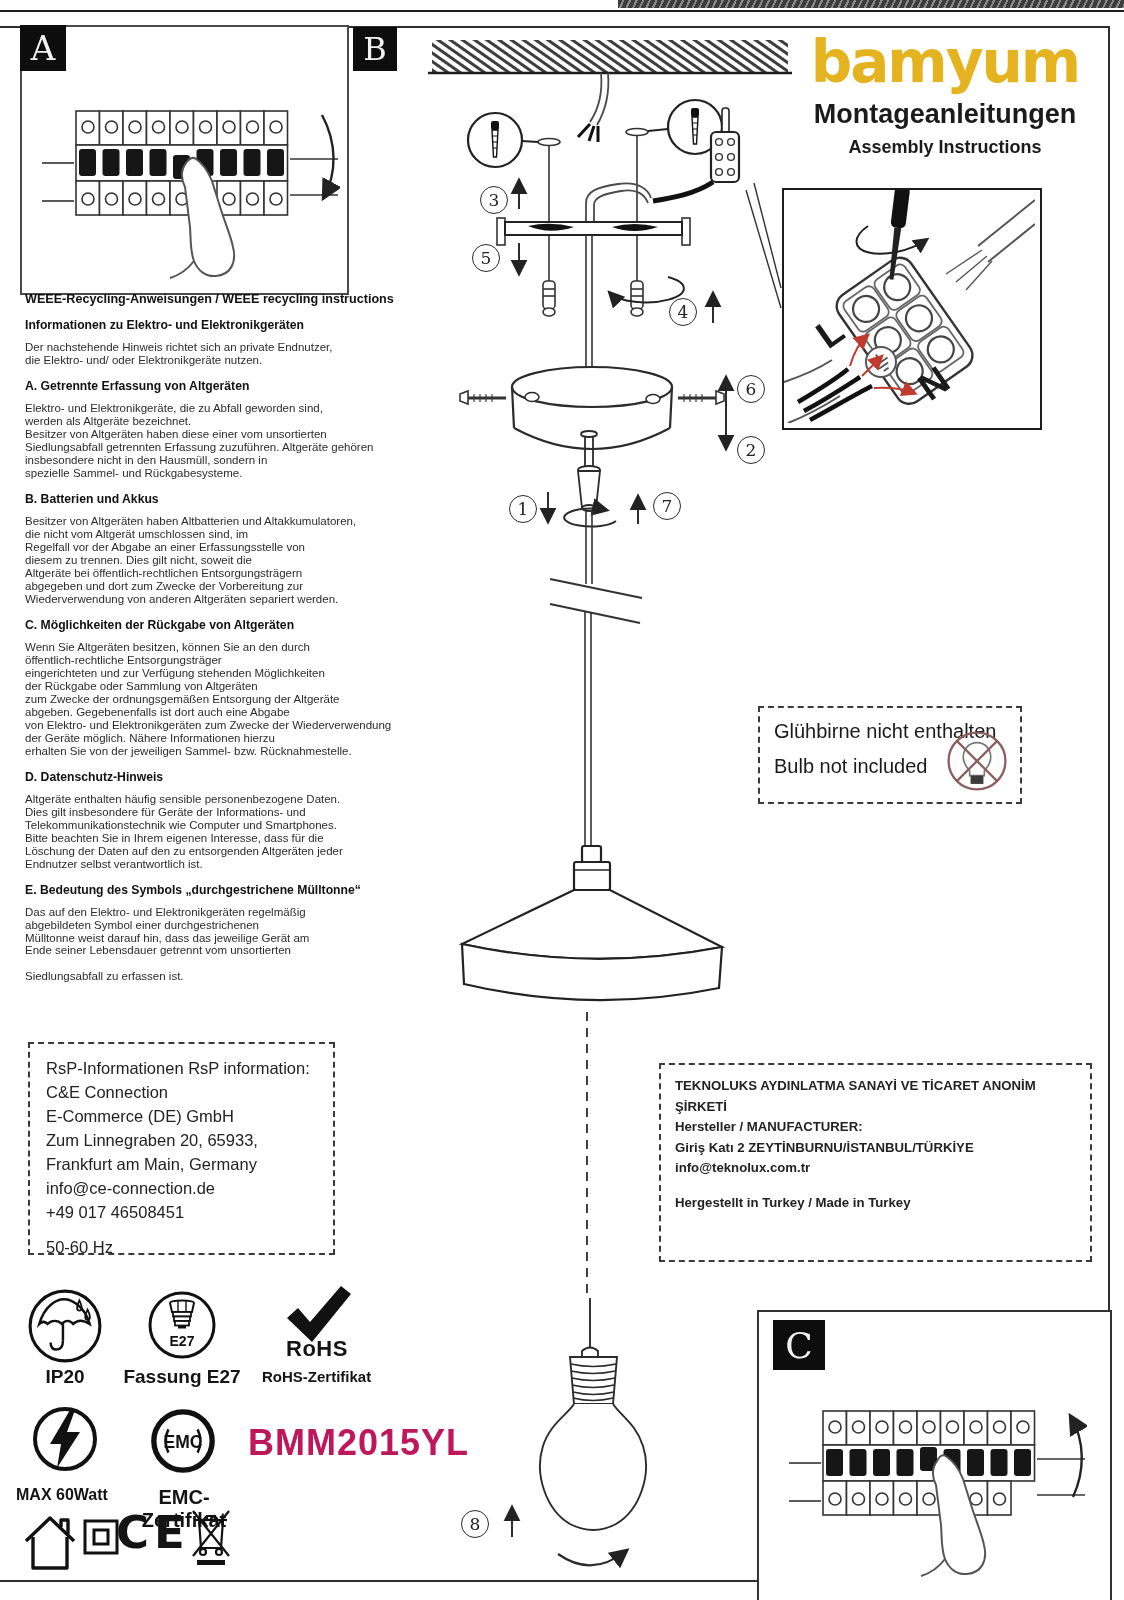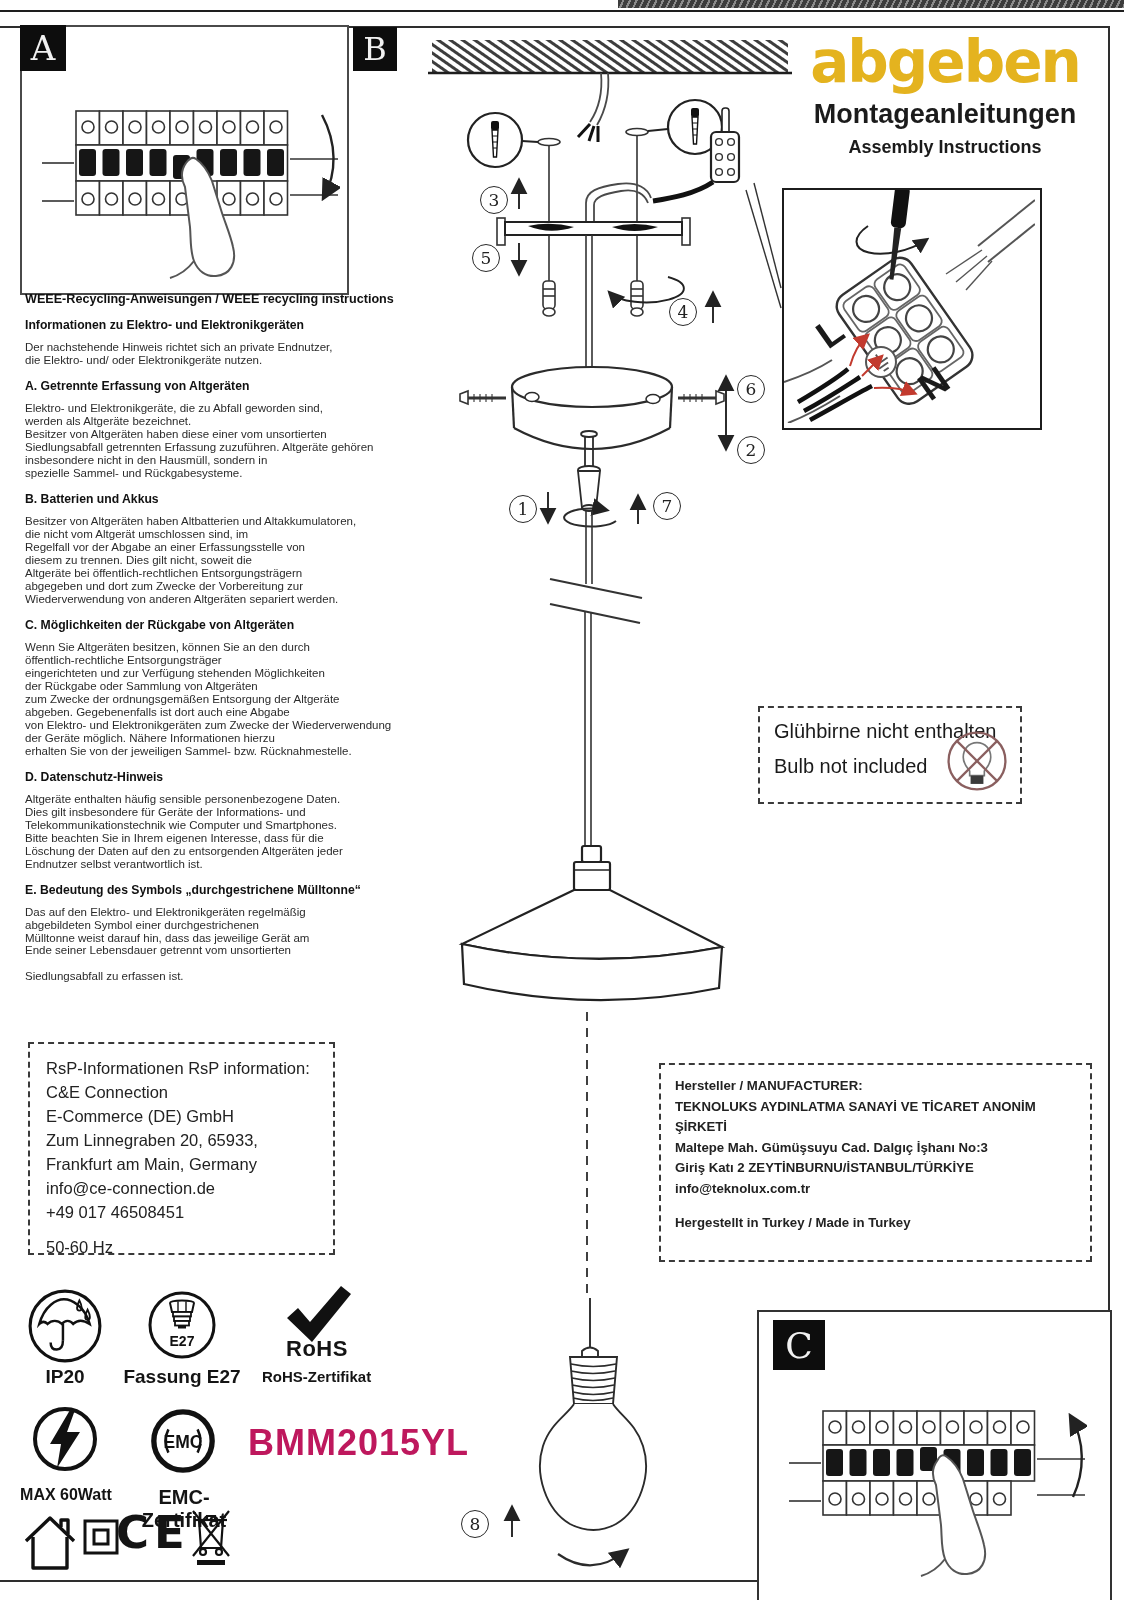--- a/index.html
+++ b/index.html
@@ -319,21 +319,21 @@
       <path d="M154,186 C148,194 140,200 130,203" fill="none" stroke="#555" stroke-width="2"></path>
       <path d="M282,40 C297,68 297,98 284,122" fill="none" stroke="#222" stroke-width="2.4" marker-end="url(#ah)"></path>
     </svg>
   </div>
 
   <div class="abs seclabel" style="left:353px;top:27px;width:44px;height:44px;font-size:32px;">
       <span>B</span>
     </div>
 
   <div class="abs brand">
-    <div class="logo">abgeben</div>
+    <div class="logo">bamyum</div>
     <div class="sub1">Montageanleitungen</div>
     <div class="sub2">Assembly Instructions</div>
   </div>
 
   <div class="abs" style="left:782px;top:188px;width:256px;height:238px;border:2.5px solid #1c1c1c;background:#fff;">
     <svg width="251" height="233" viewBox="0 0 251 233">
       <defs>
         <marker id="ahr" markerWidth="8" markerHeight="8" refX="6" refY="4" orient="auto">
           <path d="M0,0 L8,4 L0,8 Z" fill="#C23A2E"></path>
         </marker>
@@ -465,23 +465,22 @@
     <div>C&amp;E Connection</div>
     <div>E-Commerce (DE) GmbH</div>
     <div>Zum Linnegraben 20, 65933,</div>
     <div>Frankfurt am Main, Germany</div>
     <div>info@ce-connection.de</div>
     <div>+49 017 46508451</div>
     <div class="gap">50-60 Hz</div>
   </div>
 
   <div class="abs dashed mfg">
+    <div>TEKNOLUKS AYDINLATMA SANAYİ VE TİCARET ANONİM ŞİRKETİ</div>
     <div>Hersteller / MANUFACTURER:</div>
-    <div>TEKNOLUKS AYDINLATMA SANAYİ VE TİCARET ANONİM ŞİRKETİ</div>
-    <div>Maltepe Mah. Gümüşsuyu Cad. Dalgıç İşhanı No:3</div>
     <div>Giriş Katı 2 ZEYTİNBURNU/İSTANBUL/TÜRKİYE</div>
     <div>info@teknolux.com.tr</div>
     <div class="made">Hergestellt in Turkey / Made in Turkey</div>
   </div>
 
   <svg class="abs" style="left:26px;top:1287px;" width="78" height="78" viewBox="0 0 76 76">
     <circle cx="38" cy="38" r="34" fill="none" stroke="#111" stroke-width="3"></circle>
     <path d="M13,36 C18,18 30,12 37,12 C44,12 57,18 62,36 C56,32 50,32 46,36 C43,32 38,32 35,36 C31,32 25,32 21,36 C18,33 15,34 13,36 Z" fill="#fff" stroke="#111" stroke-width="2.4"></path>
     <line x1="36" y1="36" x2="36" y2="52" stroke="#111" stroke-width="2.4"></line>
     <path d="M36,52 Q36,61 30,61 Q24,61 24,54" fill="none" stroke="#111" stroke-width="2.4"></path>
@@ -506,21 +505,21 @@
   <svg class="abs" style="left:283px;top:1284px;" width="72" height="62" viewBox="0 0 72 62">
     <path d="M4,34 L15,24 L27,38 L58,2 L68,10 L29,58 Z" fill="#111"></path>
   </svg>
   <div class="abs certlabel" style="left:286px;top:1336px;font-size:22px;letter-spacing:0.5px;">RoHS</div>
   <div class="abs certlabel" style="left:262px;top:1368px;font-size:15px;">RoHS-Zertifikat</div>
 
   <svg class="abs" style="left:30px;top:1404px;" width="70" height="70" viewBox="0 0 70 70">
     <circle cx="35" cy="35" r="30" fill="none" stroke="#111" stroke-width="4"></circle>
     <polygon points="40,6 20,40 31,40 27,64 50,28 37,28 45,6" fill="#111"></polygon>
   </svg>
-  <div class="abs certlabel" style="left:16px;top:1486px;width:100px;text-align:center;font-size:16px;">MAX 60Watt</div>
+  <div class="abs certlabel" style="left:16px;top:1486px;width:100px;font-size:16px;">MAX 60Watt</div>
 
   <svg class="abs" style="left:148px;top:1406px;" width="70" height="70" viewBox="0 0 72 72">
     <circle cx="36" cy="36" r="30" fill="none" stroke="#111" stroke-width="5.5"></circle>
     <path d="M21,24 Q15,36 21,48" fill="none" stroke="#111" stroke-width="2.6"></path>
     <path d="M51,24 Q57,36 51,48" fill="none" stroke="#111" stroke-width="2.6"></path>
     <text x="36" y="43" text-anchor="middle" font-family="Liberation Sans,sans-serif" font-size="18" font-weight="bold" fill="#111">EMC</text>
   </svg>
   <div class="abs certlabel" style="left:126px;top:1486px;width:116px;text-align:center;font-size:20px;">EMC-Zertifikat</div>
 
   <div class="abs model">BMM2015YL</div>

